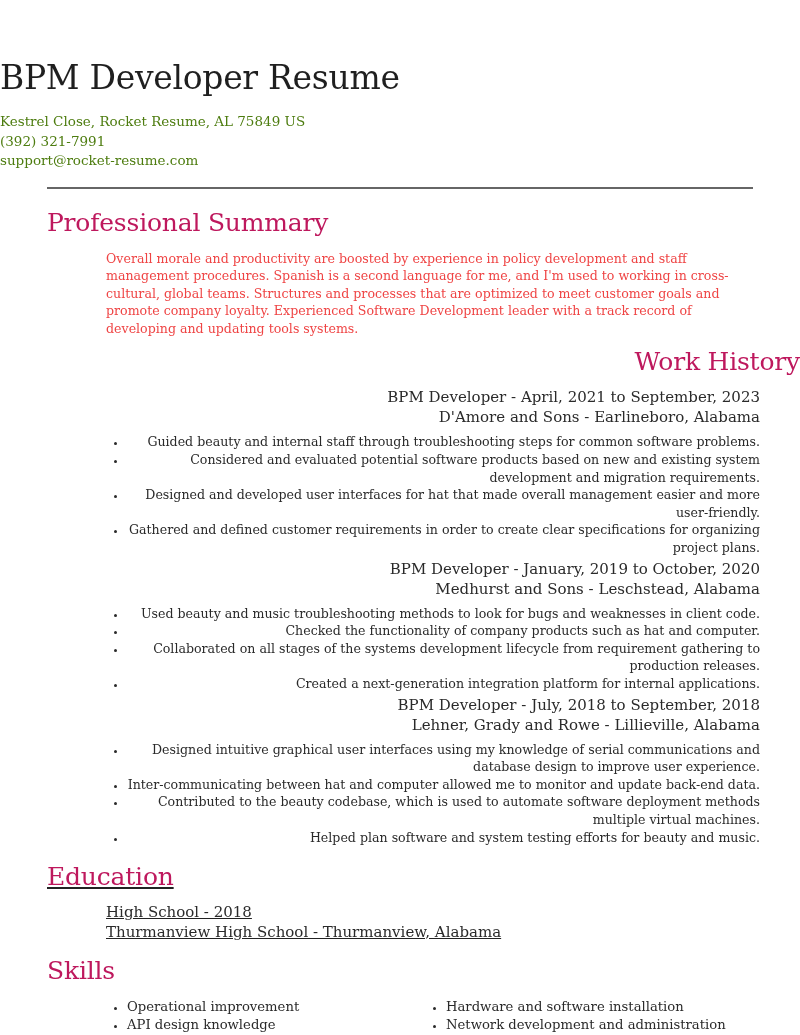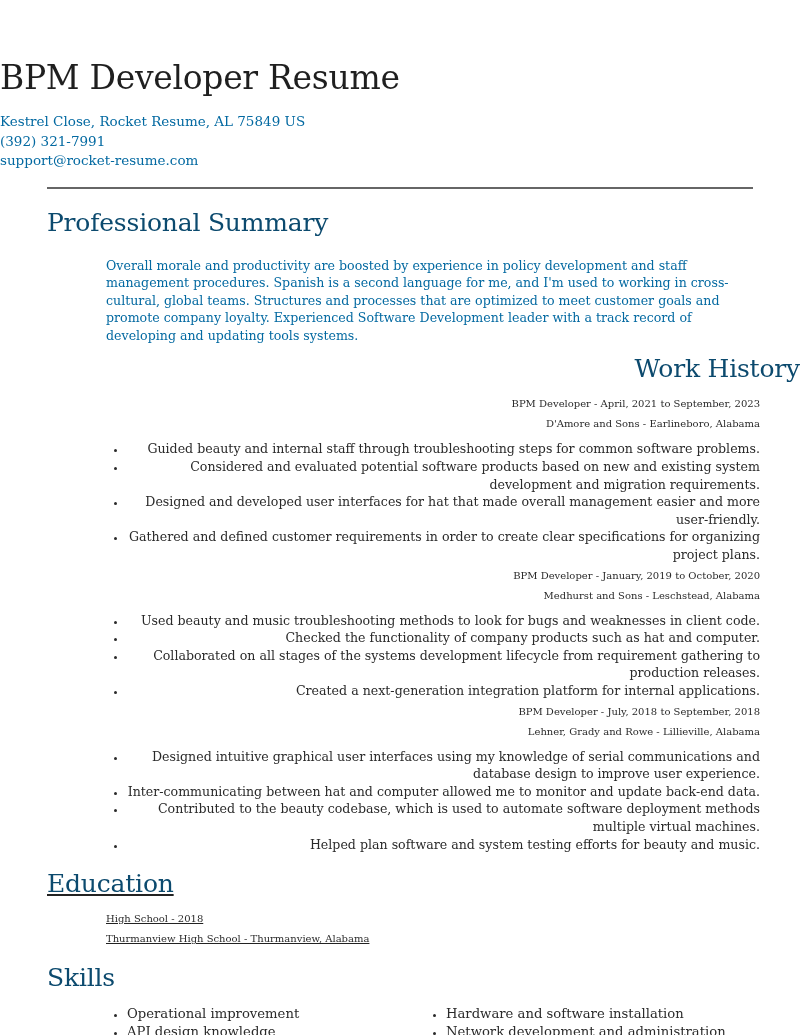--- a/index.html
+++ b/index.html
@@ -7,35 +7,35 @@
     width: 800px; height: 1035px; overflow: hidden;
     font-family: "DejaVu Serif", "Liberation Serif", serif;
     color: #222222;
   }
   .page { position: relative; width: 800px; padding: 0; }
   .header { padding-top: 56px; }
   .title {
     font-size: 33px; font-weight: normal; margin: 0; line-height: 44px;
     letter-spacing: -0.3px; color: #1f1f1f;
   }
-  .contact { margin-top: 12px; font-size: 13.5px; line-height: 19.5px; color: #0369a1; }
+  .contact { margin-top: 12px; font-size: 13.5px; line-height: 19.5px; color: #4d7c0f; }
   .rule { margin: 16px 47px 0 47px; height: 2px; background: #666666; }
   .section-title {
     font-size: 25px; font-weight: normal; margin: 0; line-height: 34px;
-    padding-left: 47px; color: #0c4a6e; letter-spacing: -0.2px;
+    padding-left: 47px; color: #be185d; letter-spacing: -0.2px;
   }
   .s-summary { margin-top: 17px; }
   .indent { padding-left: 106px; padding-right: 40px; }
   .summary-text {
-    font-size: 12.6px; line-height: 17.6px; margin-top: 17px; color: #0369a1;
+    font-size: 12.6px; line-height: 17.6px; margin-top: 10px; color: #ef4444;
   }
   .s-work { margin-top: 8px; text-align: right; }
   .job { margin-top: 8px; }
   .job + .job { margin-top: 2px; }
-  .job-line { font-size: 10px; line-height: 20px; color: #2a2a2a; }
+  .job-line { font-size: 15px; line-height: 20px; color: #2a2a2a; }
   ul.bullets {
     margin: 6px 0 0 0; padding-left: 21px;
     font-size: 12.6px; line-height: 17.6px; color: #2a2a2a;
   }
   ul.bullets li { padding-left: 0; }
   ul.bullets li::marker { font-size: 11px; }
   .s-edu { margin-top: 14px; text-decoration: underline; }
   .edu { margin-top: 8px; }
   .s-skills { margin-top: 12px; }
   .skills-grid {

